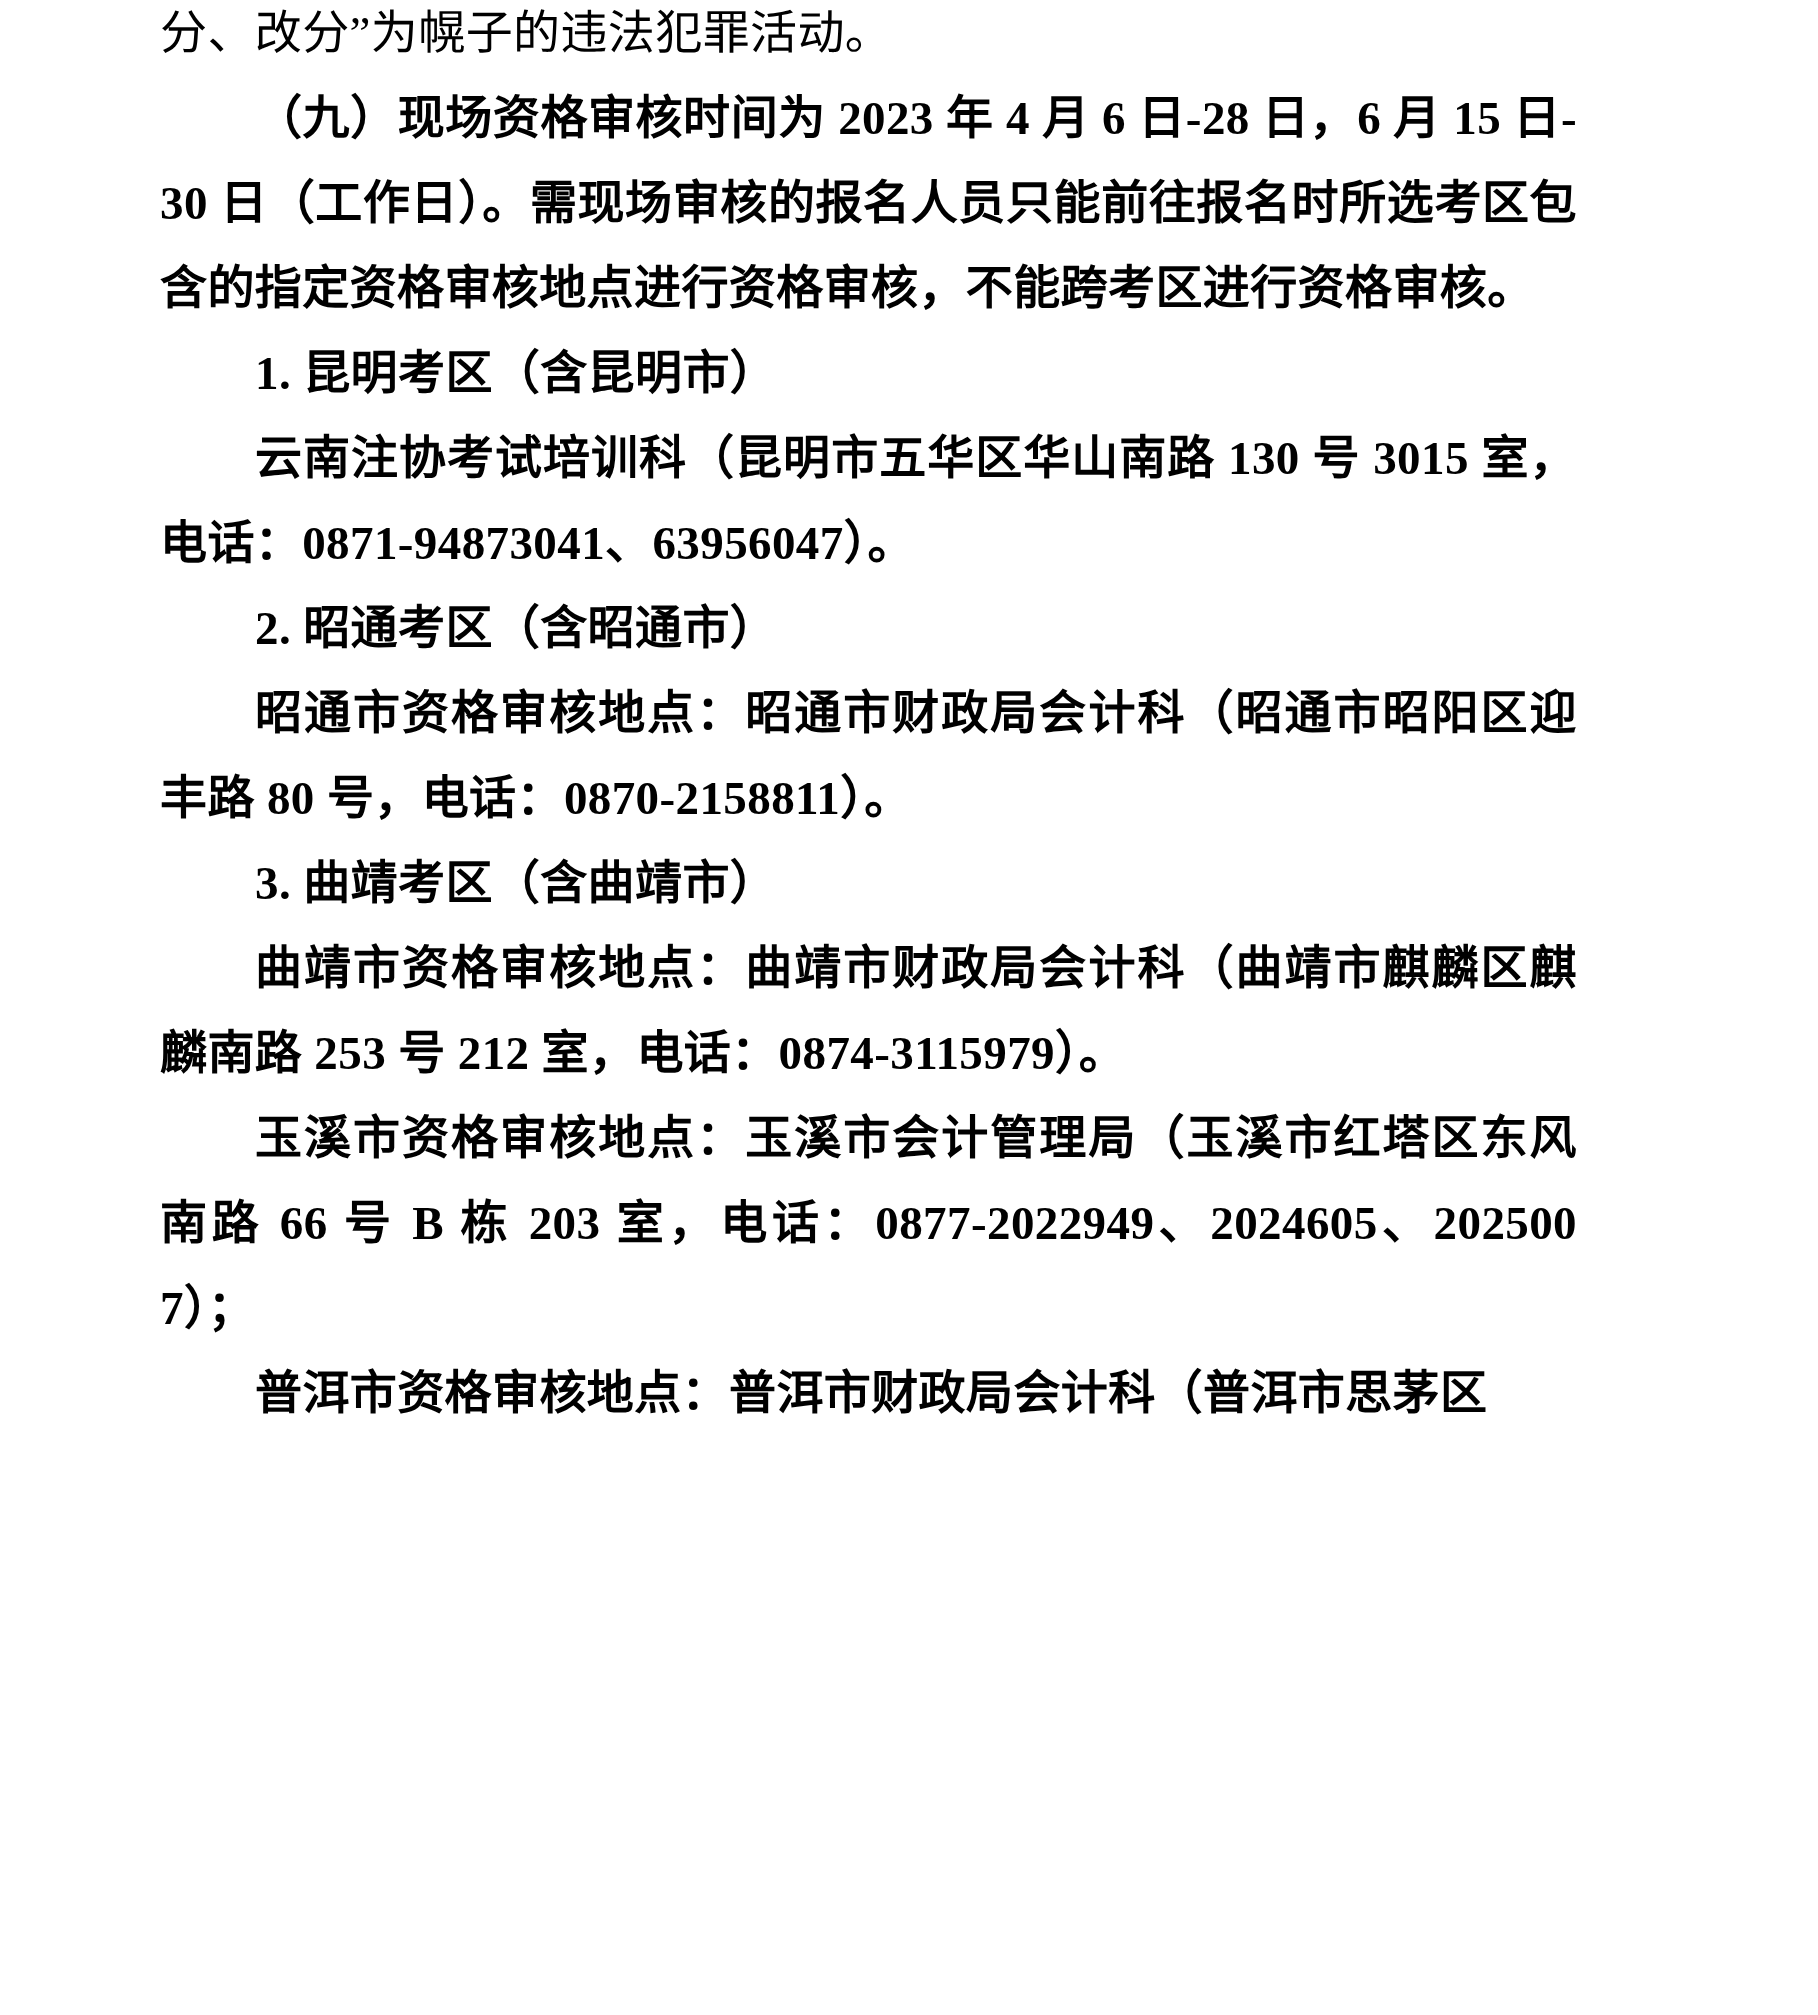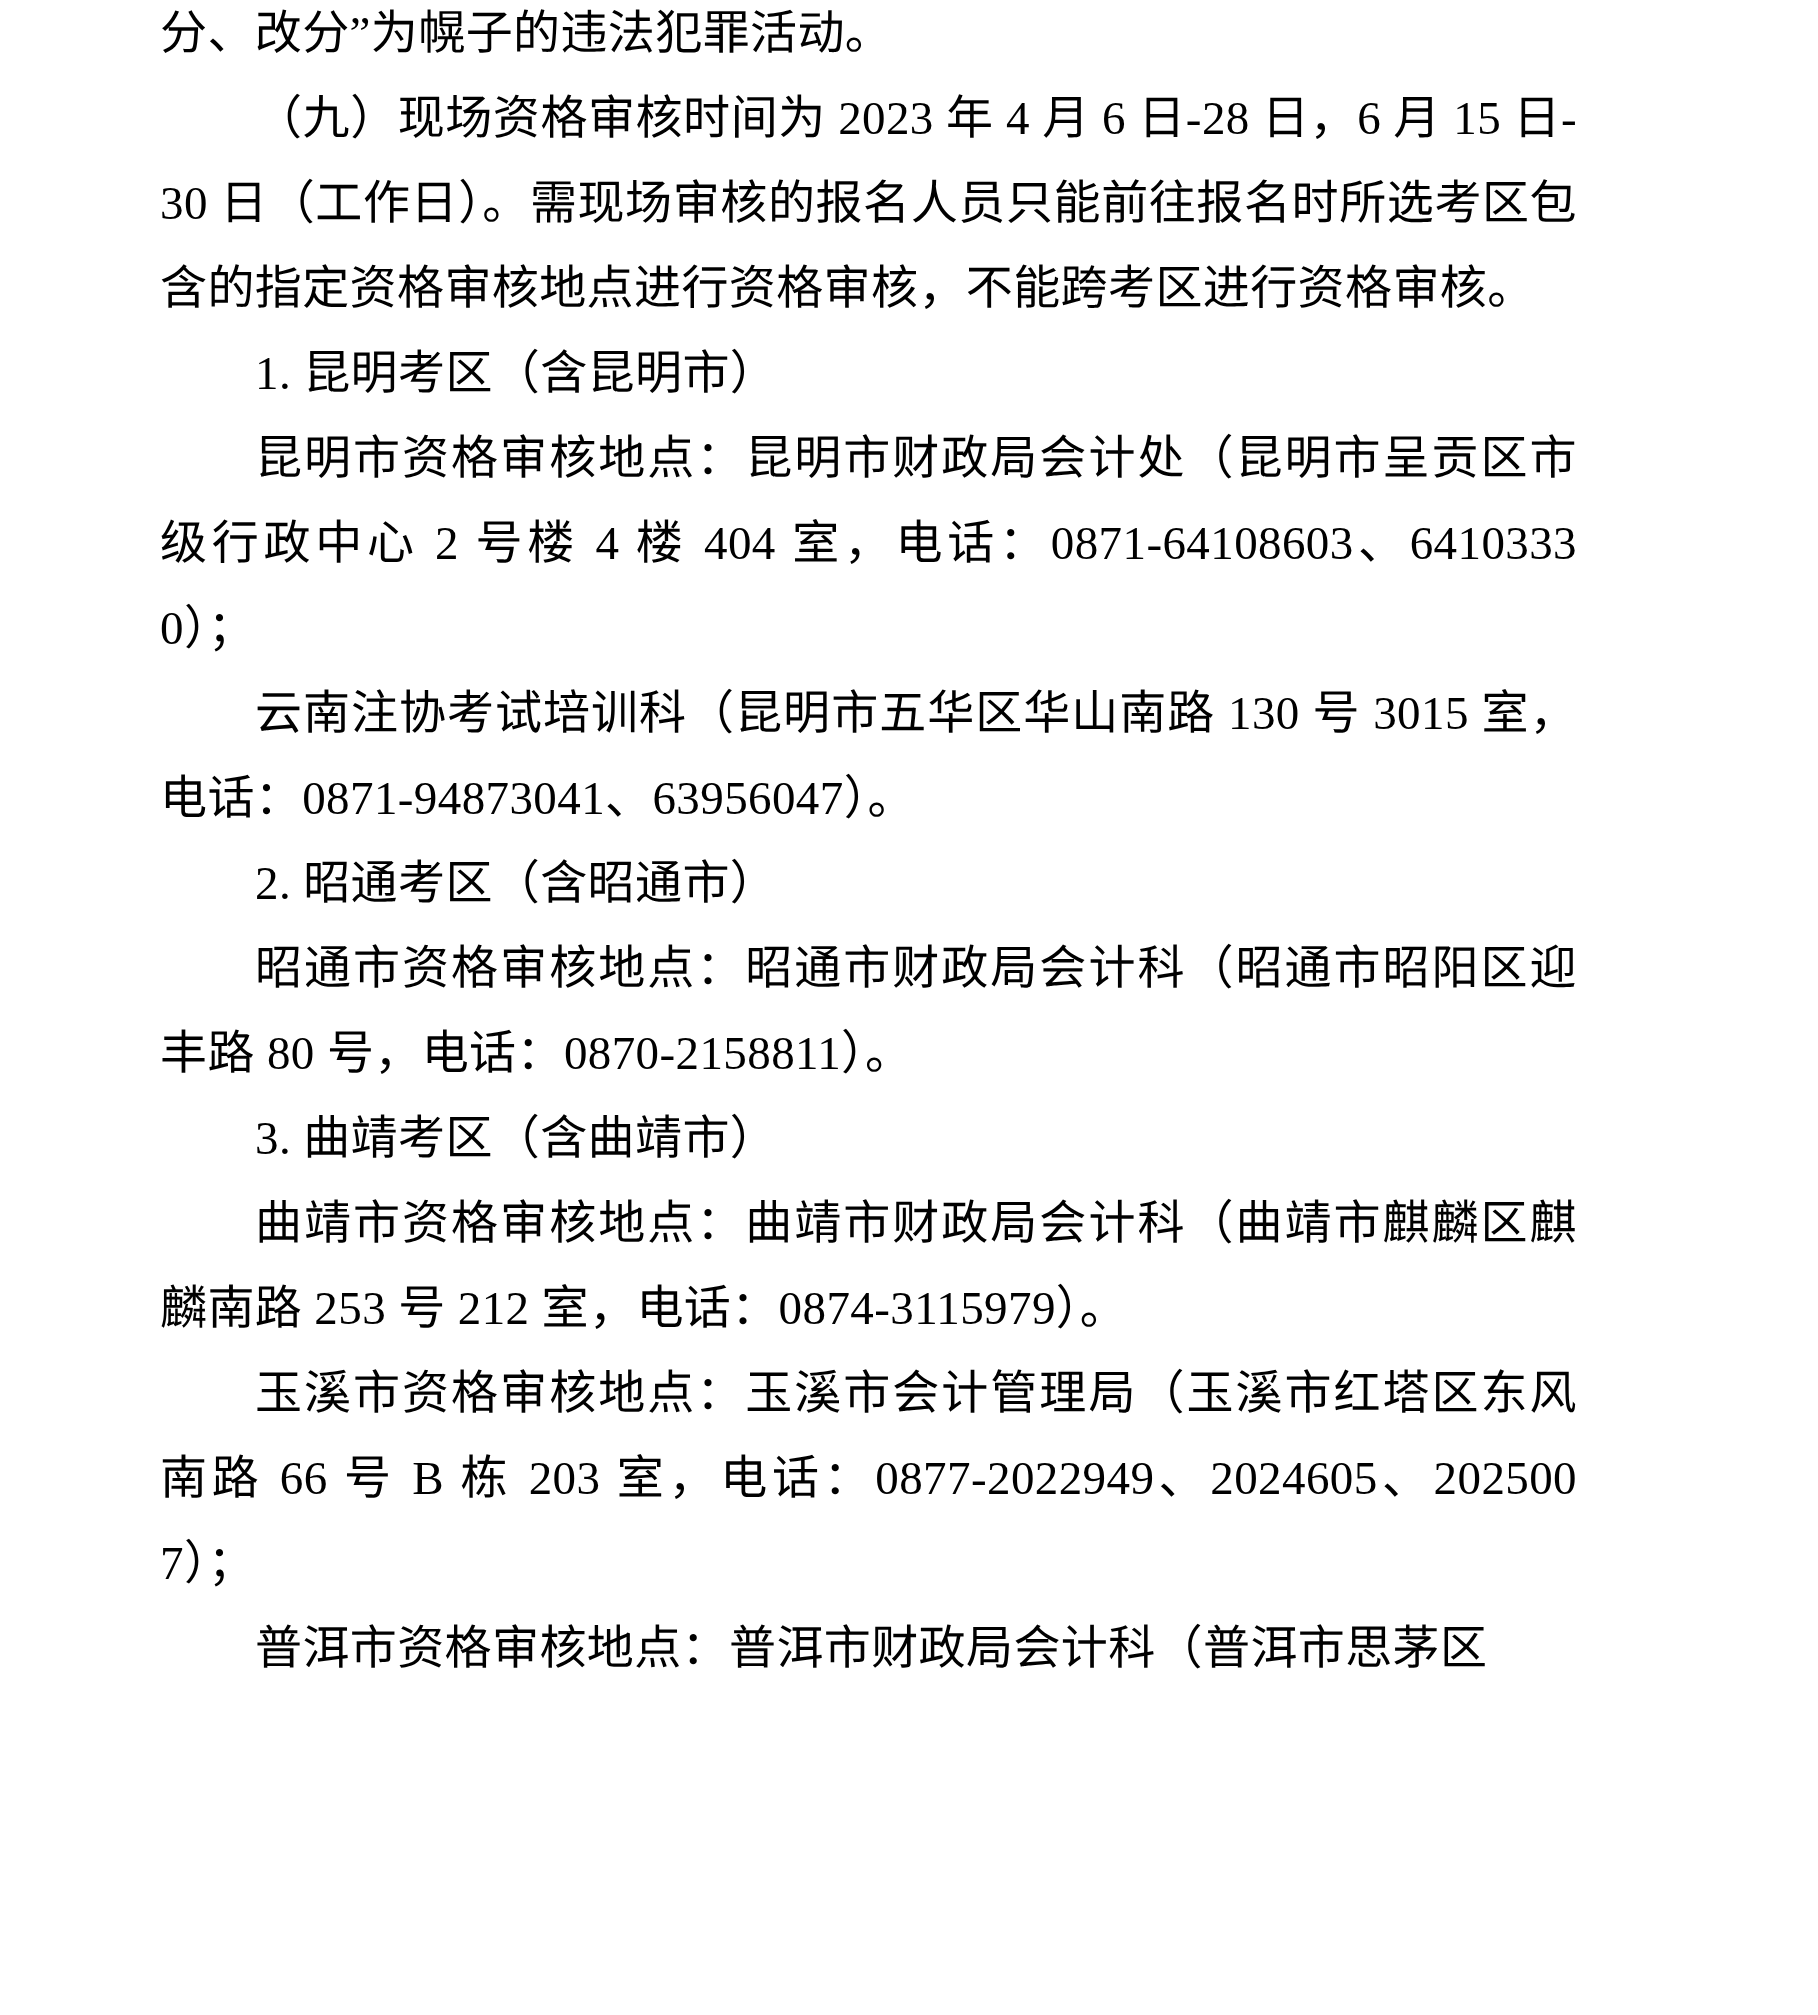--- a/index.html
+++ b/index.html
@@ -31,38 +31,38 @@
     font-size: 47px;
     line-height: 85px;
     letter-spacing: 0.4px;
     text-align: justify;
     text-justify: inter-ideograph;
     word-break: break-all;
     white-space: normal;
   }
   p.indent {
     text-indent: 95px;
+    font-weight: bold;
   }
   .tail {
     text-align: left;
   }
 </style>
 </head>
 <body>
 
 <div class="page">
   <div class="doc-body">
 
     <p class="para tail">分、改分”为幌子的违法犯罪活动。</p>
 
     <p class="para indent">（九）现场资格审核时间为 2023 年 4 月 6 日-28 日，6 月 15 日-30 日（工作日）。需现场审核的报名人员只能前往报名时所选考区包含的指定资格审核地点进行资格审核，不能跨考区进行资格审核。</p>
 
     <p class="para indent tail">1. 昆明考区（含昆明市）</p>
 
-    <p class="para indent">昆明市资格审核地点：昆明市财政局会计处（昆明市呈贡区市级行政中心 2 号楼 4 楼 404 室，电话：0871-64108603、64103330）；</p>
 
     <p class="para indent">云南注协考试培训科（昆明市五华区华山南路 130 号 3015 室，电话：0871-94873041、63956047）。</p>
 
     <p class="para indent tail">2. 昭通考区（含昭通市）</p>
 
     <p class="para indent">昭通市资格审核地点：昭通市财政局会计科（昭通市昭阳区迎丰路 80 号，电话：0870-2158811）。</p>
 
     <p class="para indent tail">3. 曲靖考区（含曲靖市）</p>
 
     <p class="para indent">曲靖市资格审核地点：曲靖市财政局会计科（曲靖市麒麟区麒麟南路 253 号 212 室，电话：0874-3115979）。</p>

